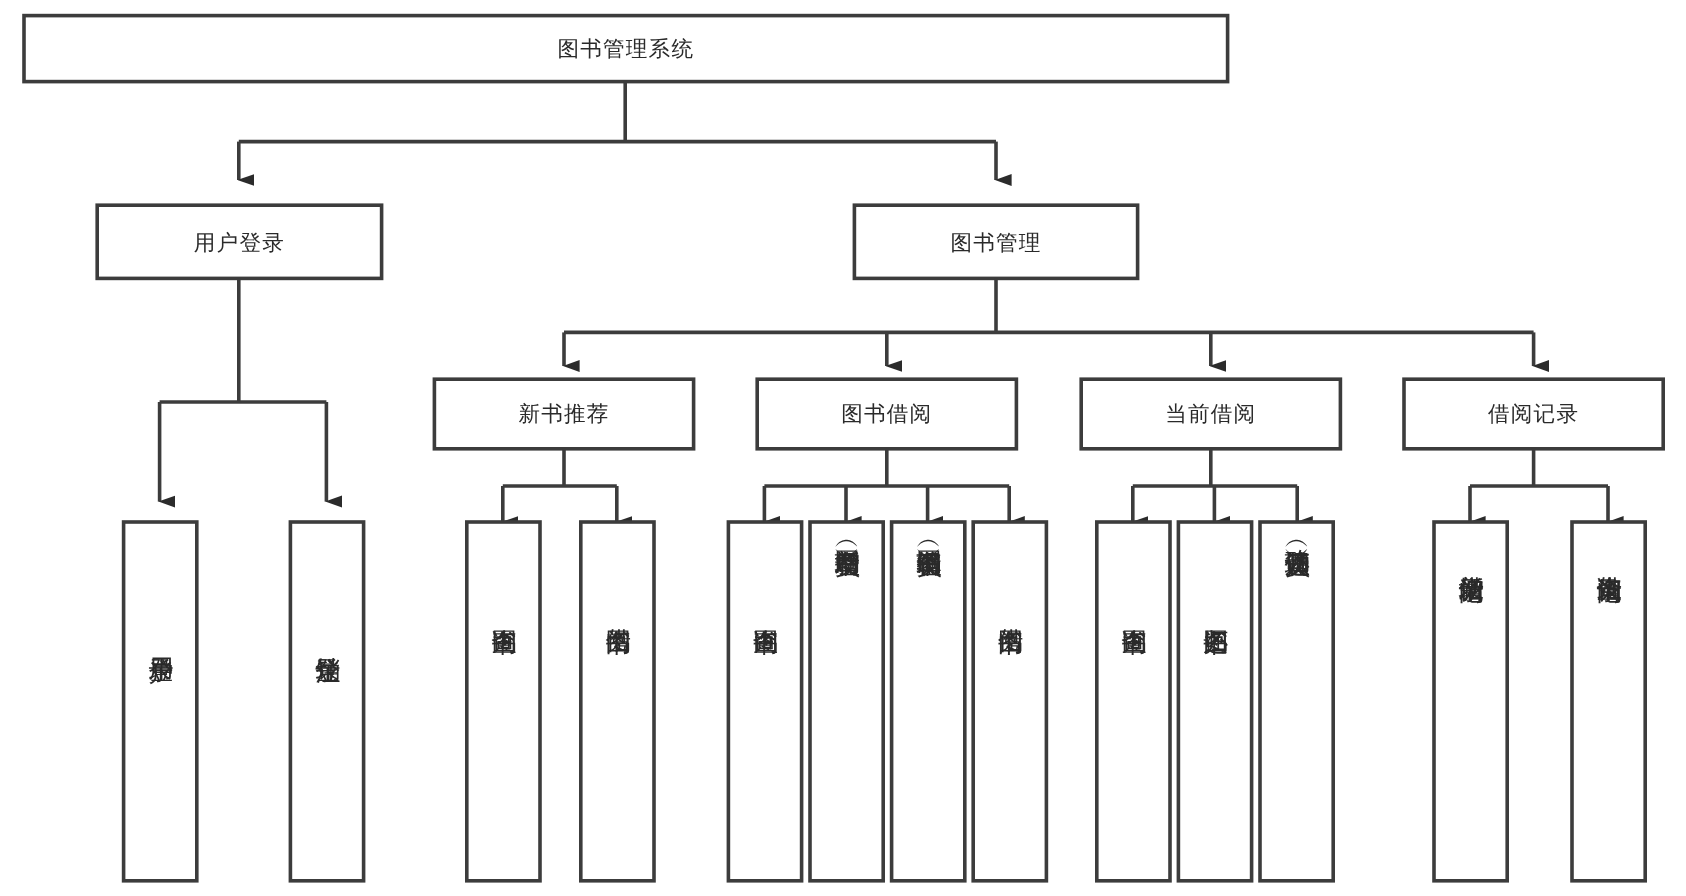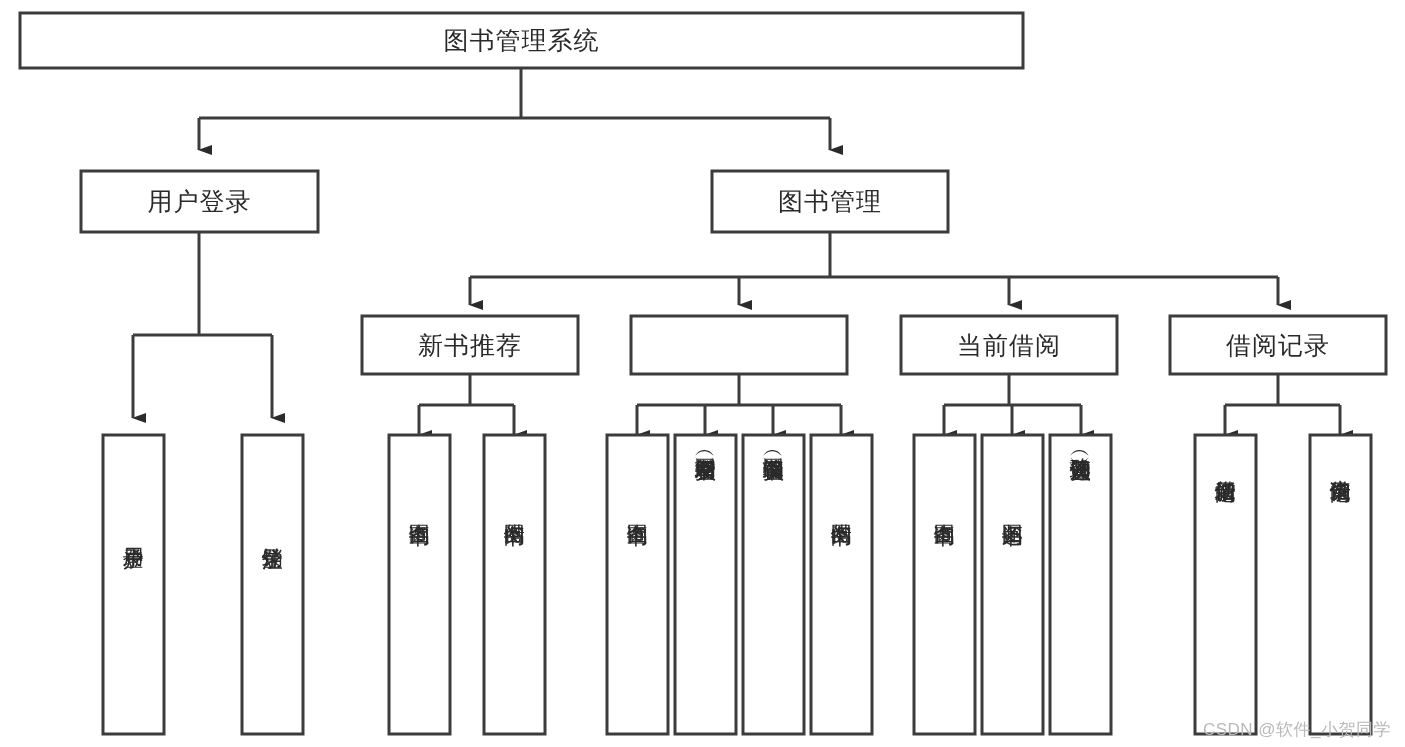--- a/index.html
+++ b/index.html
@@ -11,21 +11,21 @@
   .arrow{fill:#2b2b2b;stroke:none;}
   .vnode-text{
     font-family:"Liberation Sans","DejaVu Sans",sans-serif;
     font-size:21px;color:#2a2a2a;line-height:1.02;
     writing-mode:vertical-rl;text-orientation:upright;
     white-space:nowrap;letter-spacing:0.5px;
   }
   .vnode{position:absolute;display:flex;align-items:flex-start;justify-content:center;
          box-sizing:border-box;pointer-events:none;}
   .hnode-label{position:absolute;display:flex;align-items:center;justify-content:center;
-         box-sizing:border-box;font-size:25px;color:#2a2a2a;pointer-events:none;letter-spacing:1px;}
+         box-sizing:border-box;font-size:18px;color:#2a2a2a;pointer-events:none;letter-spacing:1px;}
   #watermark{position:absolute;right:14px;bottom:6px;font-size:17px;color:#b9b9b9;
              letter-spacing:0.5px;font-family:"Liberation Sans","DejaVu Sans",sans-serif;}
 </style>
 </head>
 <body>
 
 <div id="stage">
 
   <svg id="diagram" viewBox="0 0 1405 747">
     <defs>
@@ -103,20 +103,21 @@
     <rect class="node-rect" x="1195" y="435" width="61" height="299"></rect>
     <rect class="node-rect" x="1310" y="435" width="61" height="299"></rect>
   </svg>
 
   <div class="hnode-label" style="left:20px;top:13px;width:1003px;height:55px;">图书管理系统</div>
 
   <div class="hnode-label" style="left:81px;top:171px;width:237px;height:61px;">用户登录</div>
   <div class="hnode-label" style="left:712px;top:171px;width:236px;height:61px;text-align:center;">图书管理</div>
 
   <div class="hnode-label" style="left:362px;top:316px;width:216px;height:58px;text-align:right;">新书推荐</div>
+  <div class="hnode-label" style="left:631px;top:316px;width:216px;height:58px;">图书借阅</div>
   <div class="hnode-label" style="left:1170px;top:316px;width:216px;height:58px;">借阅记录</div>
   <div class="hnode-label" style="left:901px;top:316px;width:216px;height:58px;">当前借阅</div>
 
   <div class="vnode" style="left:103px;top:435px;width:61px;height:299px;">
     <span class="vnode-text" style="margin-top:96px;">用户登录</span>
   </div>
   <div class="vnode" style="left:242px;top:435px;width:61px;height:299px;">
     <span class="vnode-text" style="margin-top:96px;">注销登录</span>
   </div>
 
@@ -150,15 +151,14 @@
     <span class="vnode-text" style="margin-top:6px;">确认归还（管理员）</span>
   </div>
 
   <div class="vnode" style="left:1195px;top:435px;width:61px;height:299px;">
     <span class="vnode-text" style="margin-top:28px;">新增借阅记录</span>
   </div>
   <div class="vnode" style="left:1310px;top:435px;width:61px;height:299px;">
     <span class="vnode-text" style="margin-top:28px;">查询借阅记录</span>
   </div>
 
-  <div id="watermark">CSDN @软件_小贺同学</div>
 
 </div>
 
 </body></html>

